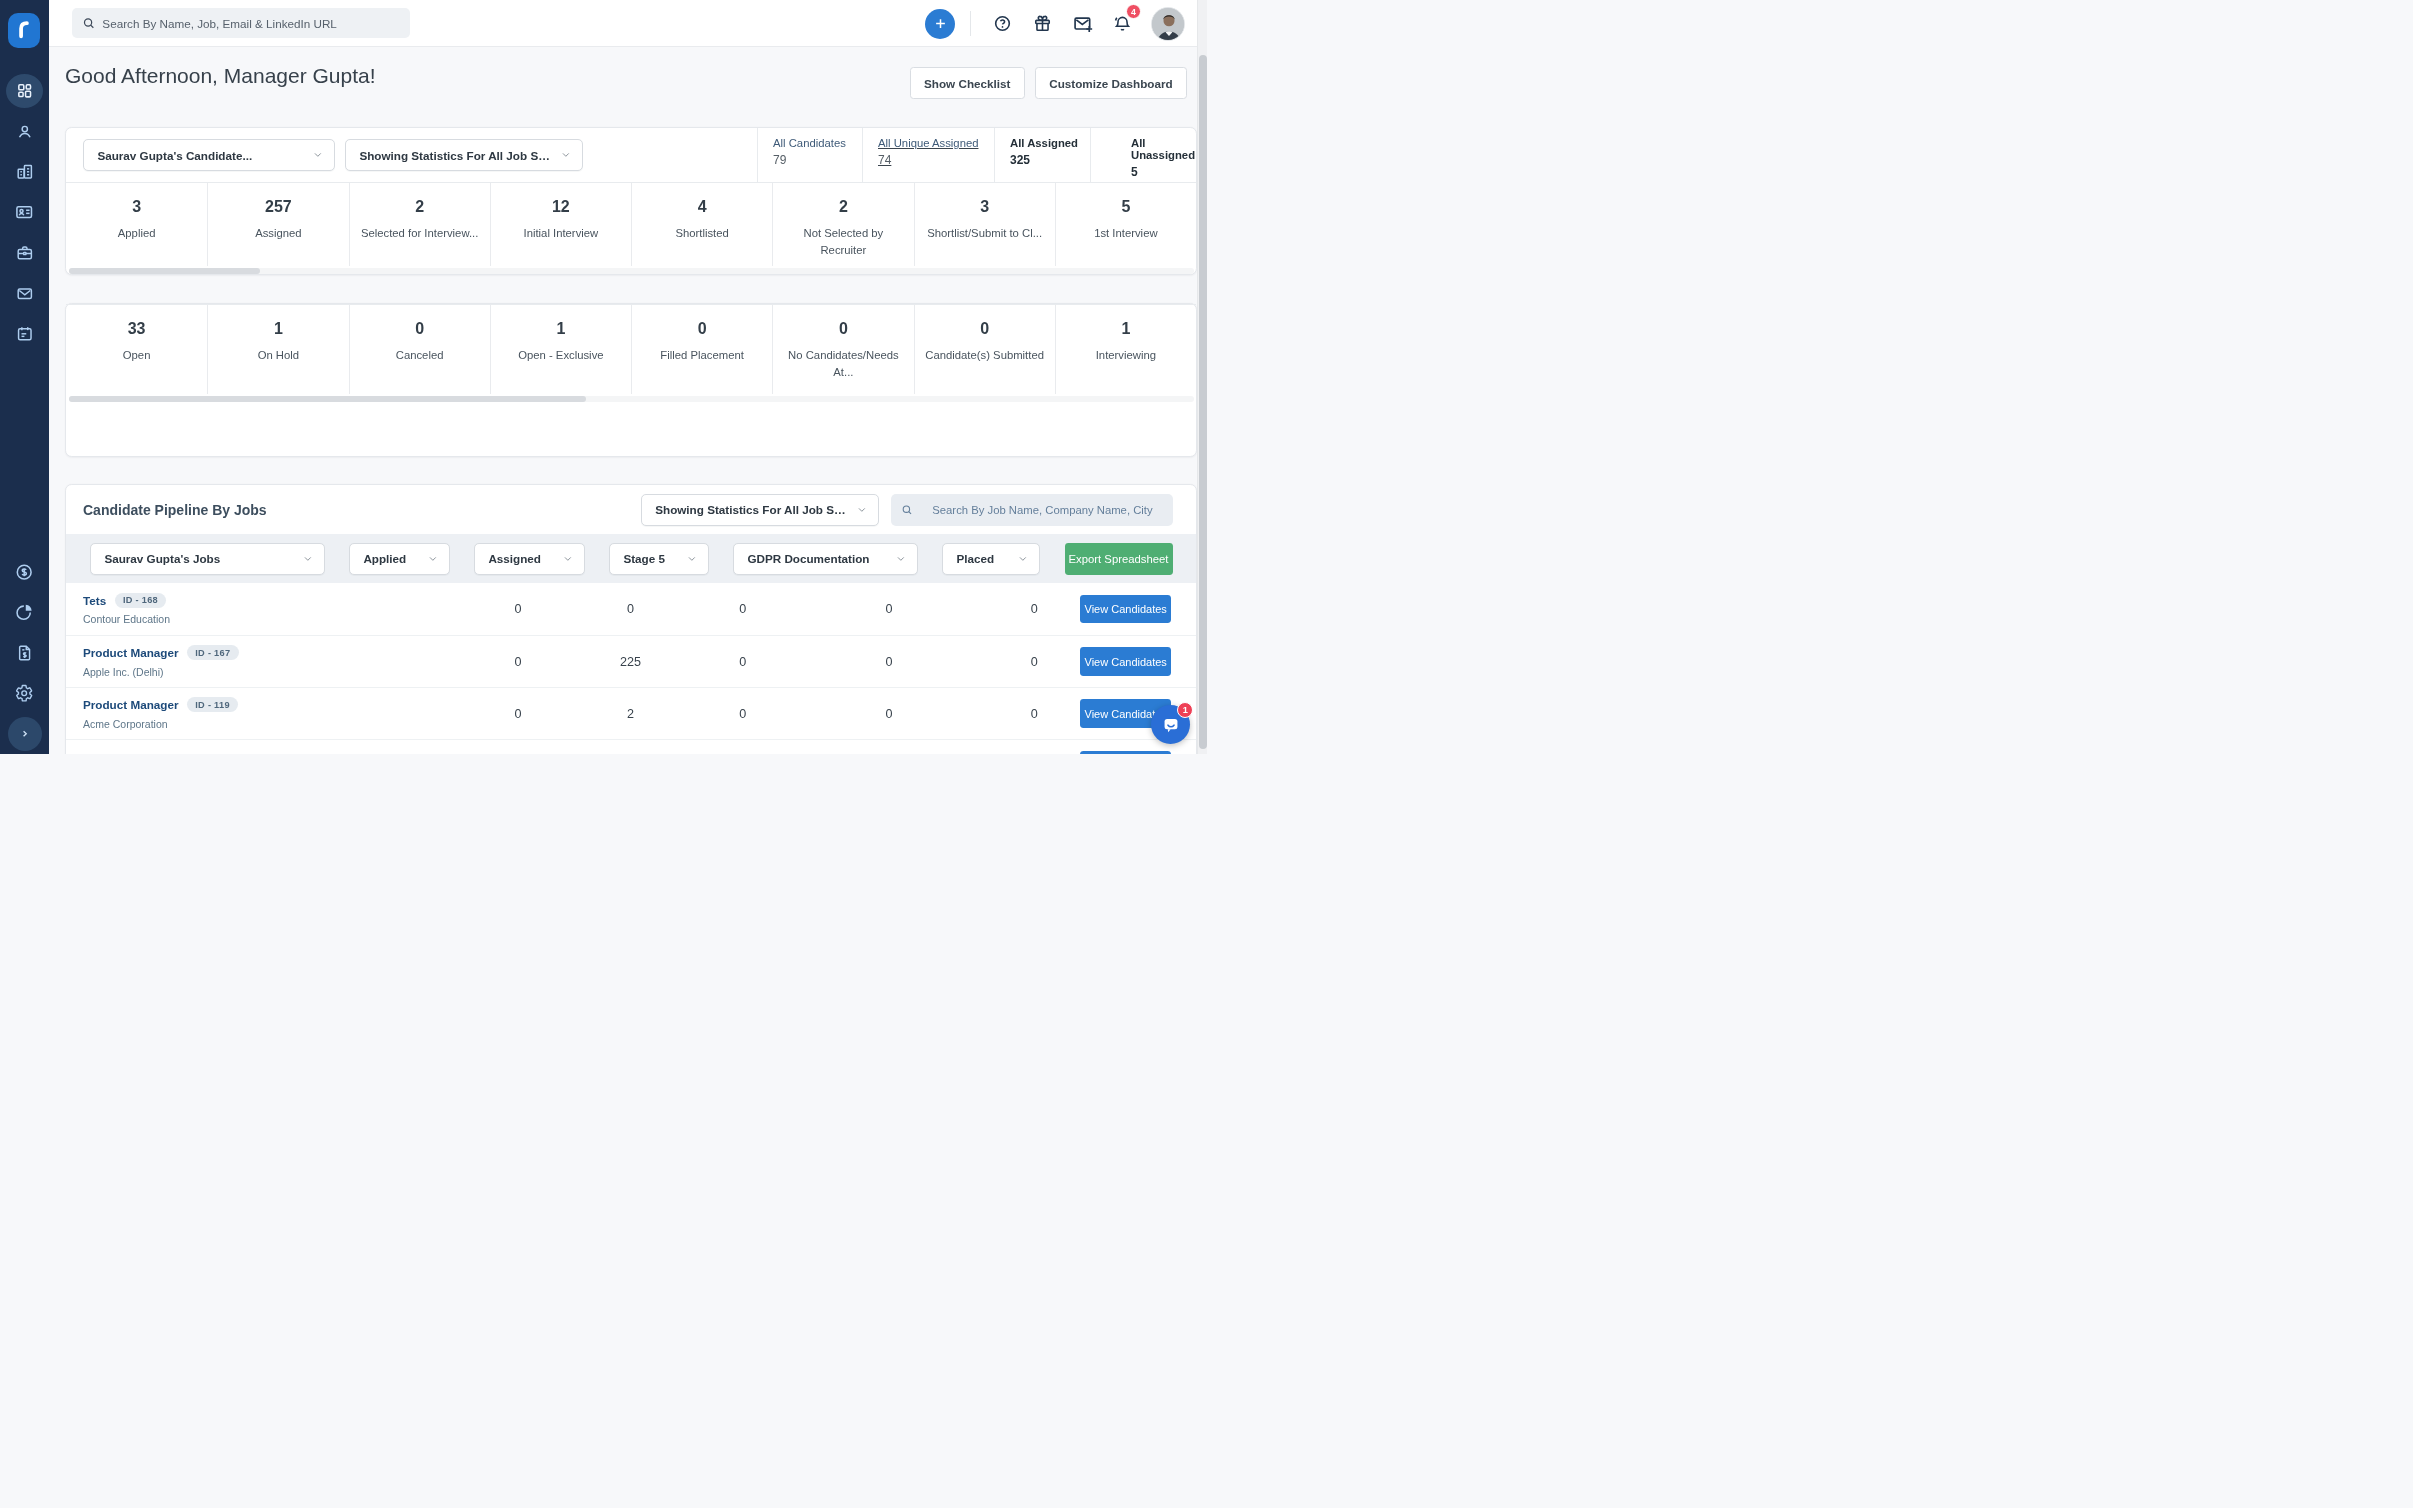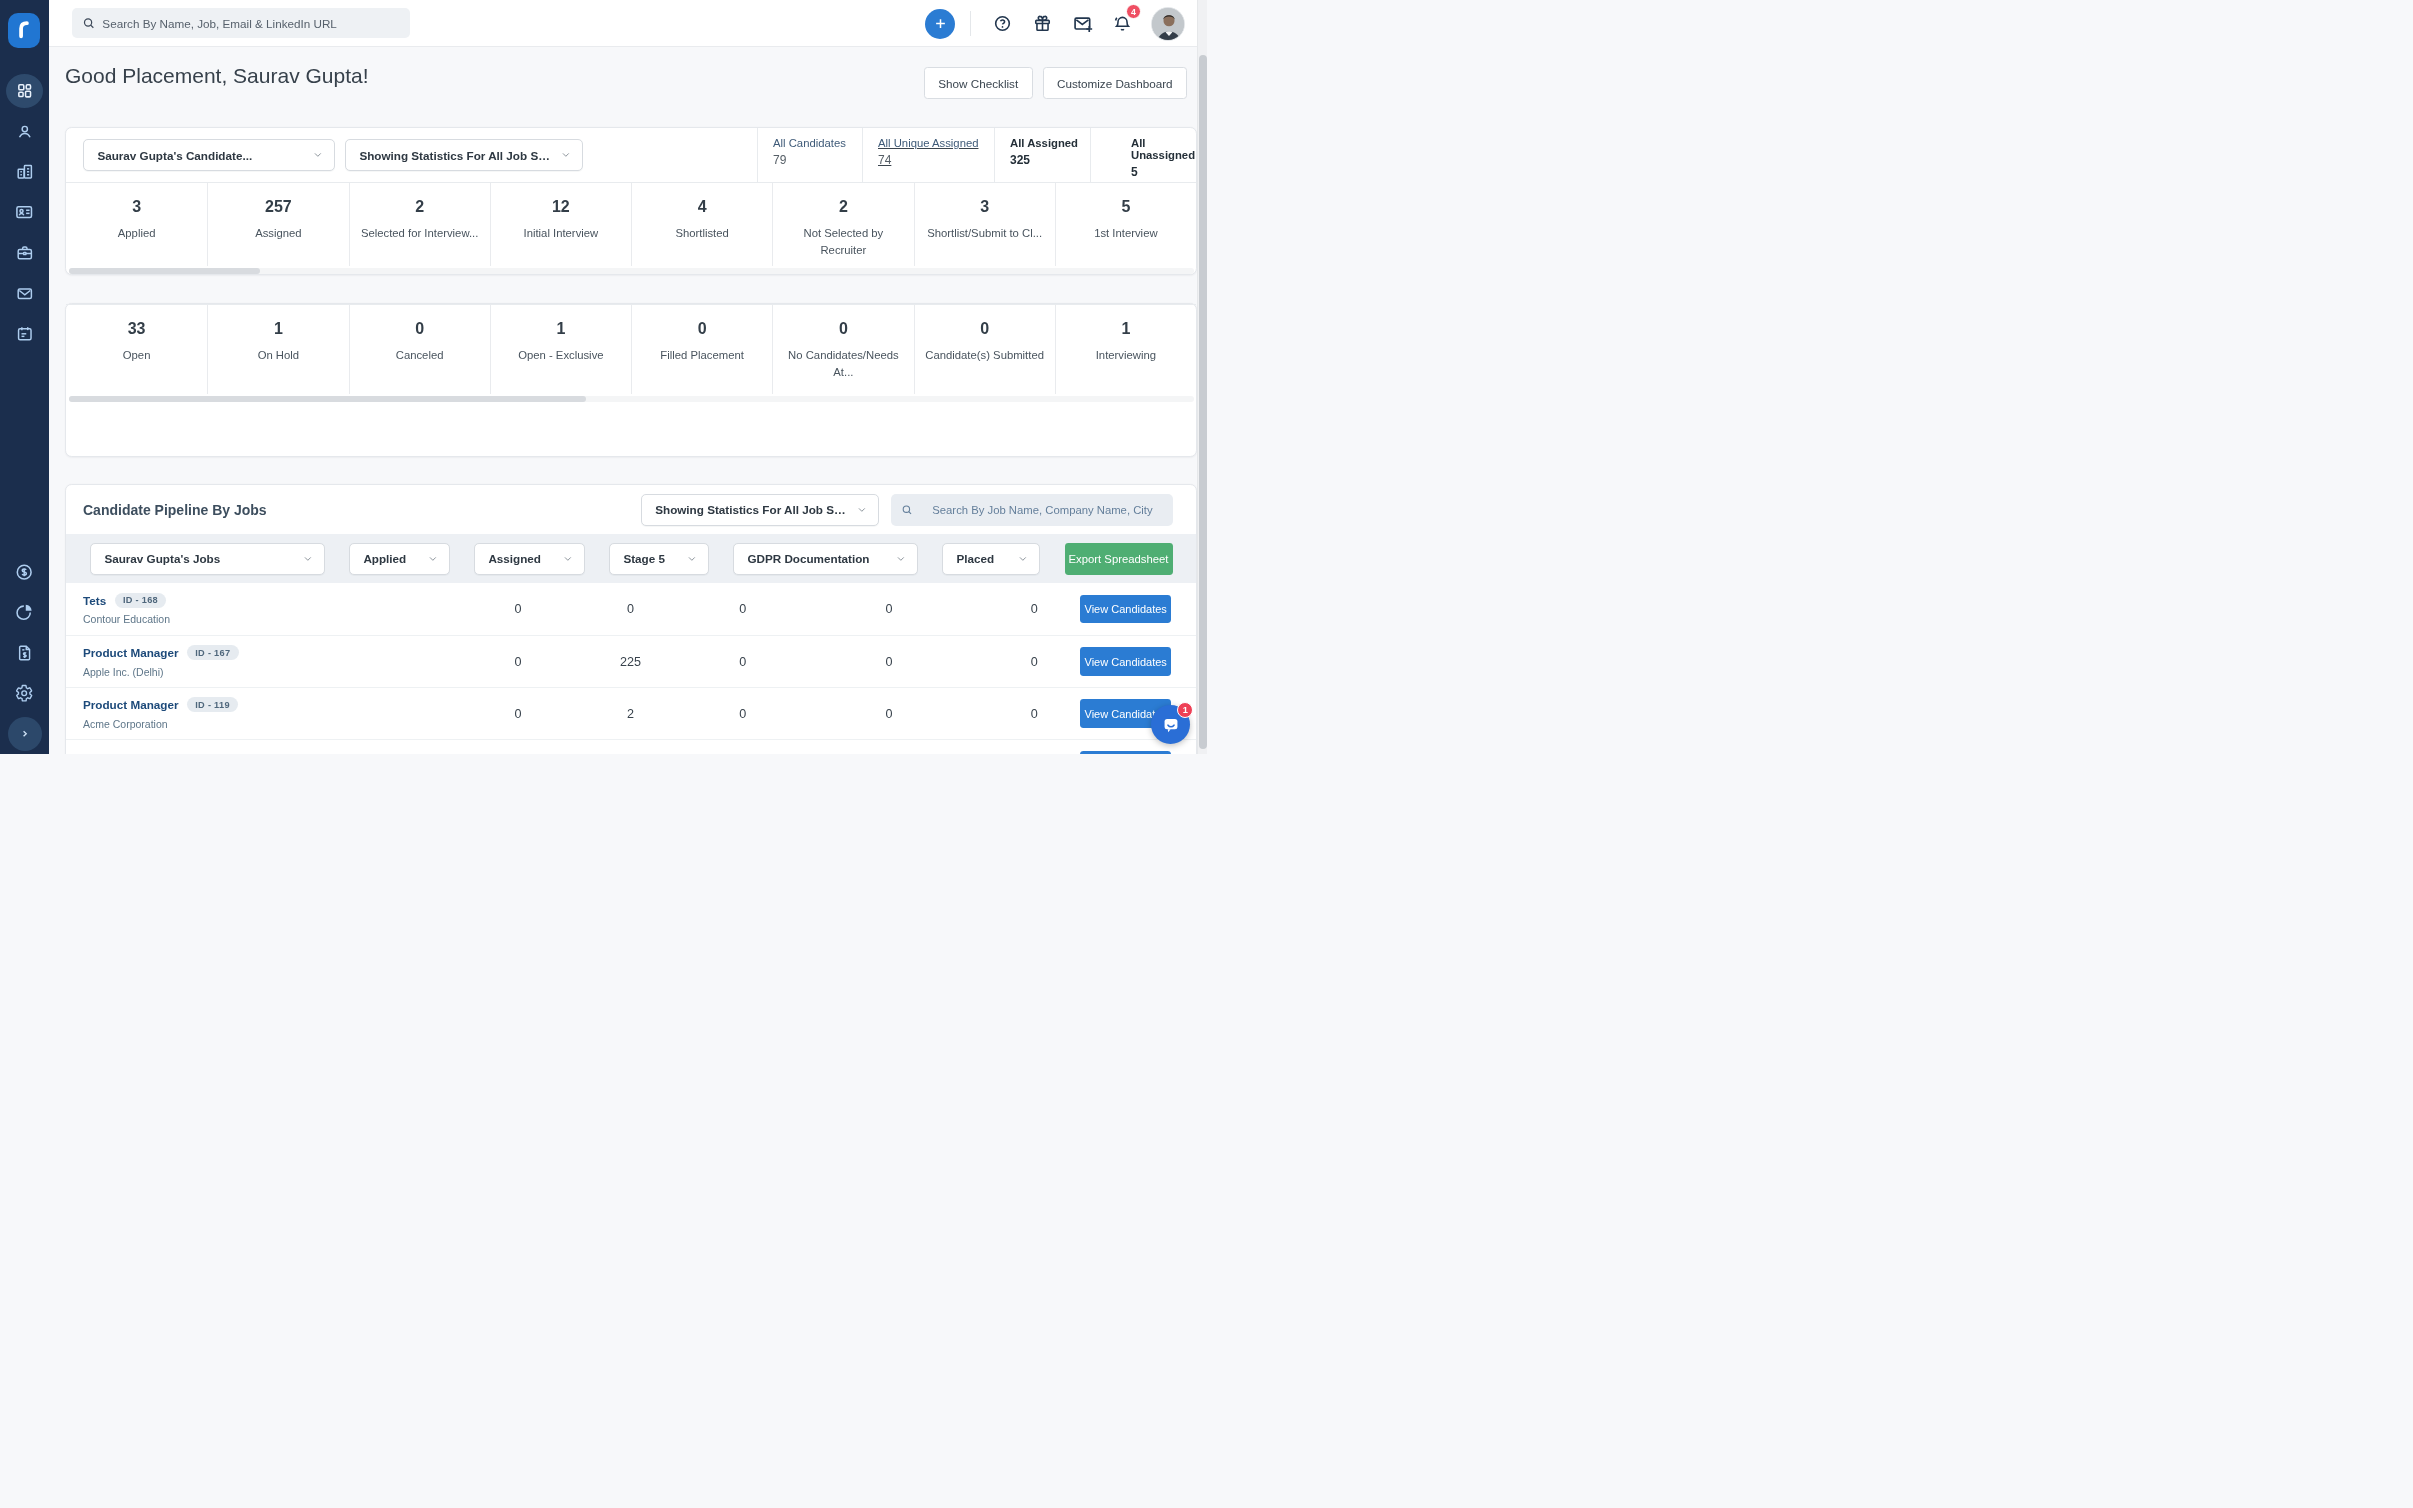--- a/index.html
+++ b/index.html
@@ -26,21 +26,21 @@
   .tb-icon { width:40px; height:34px; display:flex; align-items:center; justify-content:center; color:#22364e; cursor:pointer; position:relative; }
   .badge-red { position:absolute; top:-2.5px; right:1.7px; min-width:15px; height:15px; border-radius:7.5px; background:#ef4f63; border:1.7px solid #fff; color:#fff; font-size:8.8px; font-weight:bold; display:flex; align-items:center; justify-content:center; padding:0 3.4px; }
   .avatar { width:34px; height:34px; border-radius:50%; margin-left:8.4px; background:linear-gradient(180deg,#cdd2d6,#b6bcc2); overflow:hidden; cursor:pointer; position:relative; border:0.8px solid #e2e5e8; }
 
   
   .content { position:absolute; left:49px; top:47px; right:0; bottom:0; background:#f7f8fa; }
   .greet-row { position:absolute; left:16px; right:20px; top:17px; height:45px; }
   .greet-title { font-size:21px; font-weight:400; color:#37414b; }
   .greet-sub { font-size:11.7px; color:#46525c; margin-top:6.7px; }
   .greet-actions { position:absolute; right:0; top:3.4px; display:flex; gap:10px; }
-  .ghost-btn { height:32px; padding:0 13.4px; background:#fff; border:0.8px solid #d9dde2; border-radius:3.4px; font-size:11.7px; font-weight:400; color:#3b4650; display:flex; align-items:center; cursor:pointer; }
+  .ghost-btn { height:32px; padding:0 13.4px; background:#fff; border:0.8px solid #d9dde2; border-radius:3.4px; font-size:11.7px; font-weight:700; color:#3b4650; display:flex; align-items:center; cursor:pointer; }
 
   .card { position:absolute; left:16px; width:1132px; background:#fff; border:0.8px solid #e5e8ec; border-radius:6.7px; box-shadow:0 0.8px 1.7px rgba(30,40,60,.05); }
   .card-hd { display:flex; align-items:center; }
 
   .dd { height:32px; background:#fff; border:0.8px solid #d7dbe0; border-radius:5px; display:flex; align-items:center; justify-content:space-between; padding:0 10px 0 13.4px; font-size:11.7px; font-weight:600; color:#2e3842; cursor:pointer; box-shadow:0 0.8px 0.8px rgba(30,40,60,.04); }
   .dd .chev { color:#8a9299; margin-left:8.4px; flex:0 0 auto; }
   .dd span { white-space:nowrap; overflow:hidden; text-overflow:ellipsis; }
 
   
   #card-candidates { top:80px; height:148px; }
@@ -268,21 +268,21 @@
           <path d="M6 40c1.2-8 7-12.5 14-12.5S32.8 32 34 40z" fill="#333d48"></path>
           <path d="M16 28.5 20 33l4-4.5c-1.2-.8-2.5-1.2-4-1.2s-2.8.4-4 1.2z" fill="#f2f3f4"></path>
         </svg>
     </div>
   </div>
 </header>
 
 <main class="content">
 
   <div class="greet-row">
-    <div class="greet-title">Good Placement, Saurav Gupta!</div>
+    <div class="greet-title">Good Afternoon, Manager Gupta!</div>
     <div class="greet-actions">
       <button class="ghost-btn">Show Checklist</button>
       <button class="ghost-btn">Customize Dashboard</button>
     </div>
   </div>
 
   <section class="card" id="card-candidates">
     <div class="card-hd">
       <div class="dd" style="width:252px">
         <span>Saurav Gupta's Candidate...</span>

